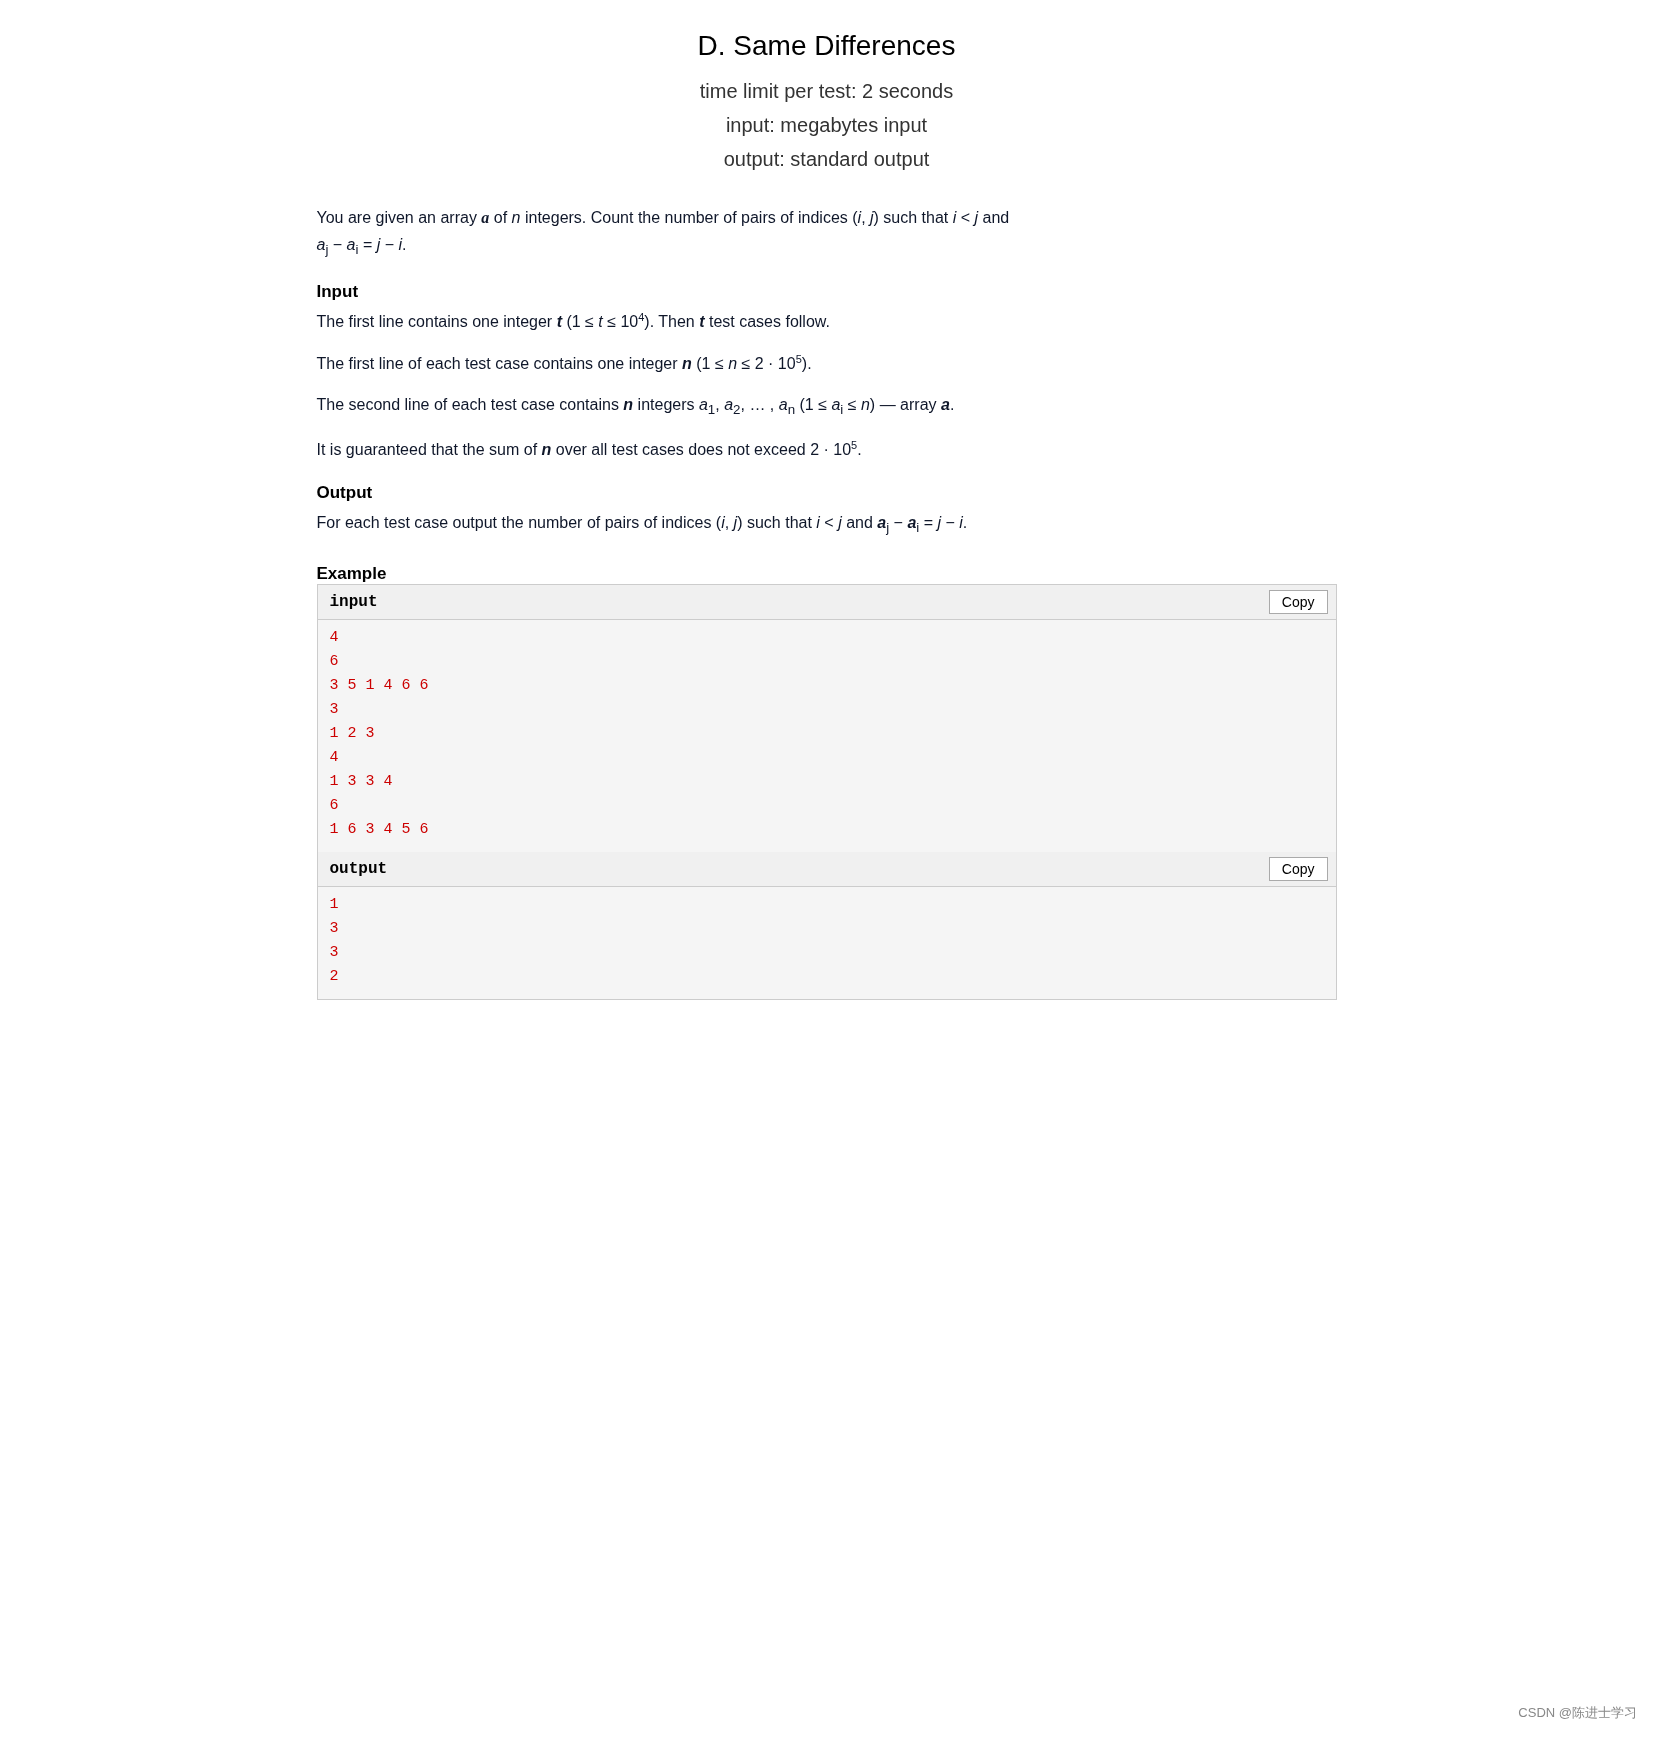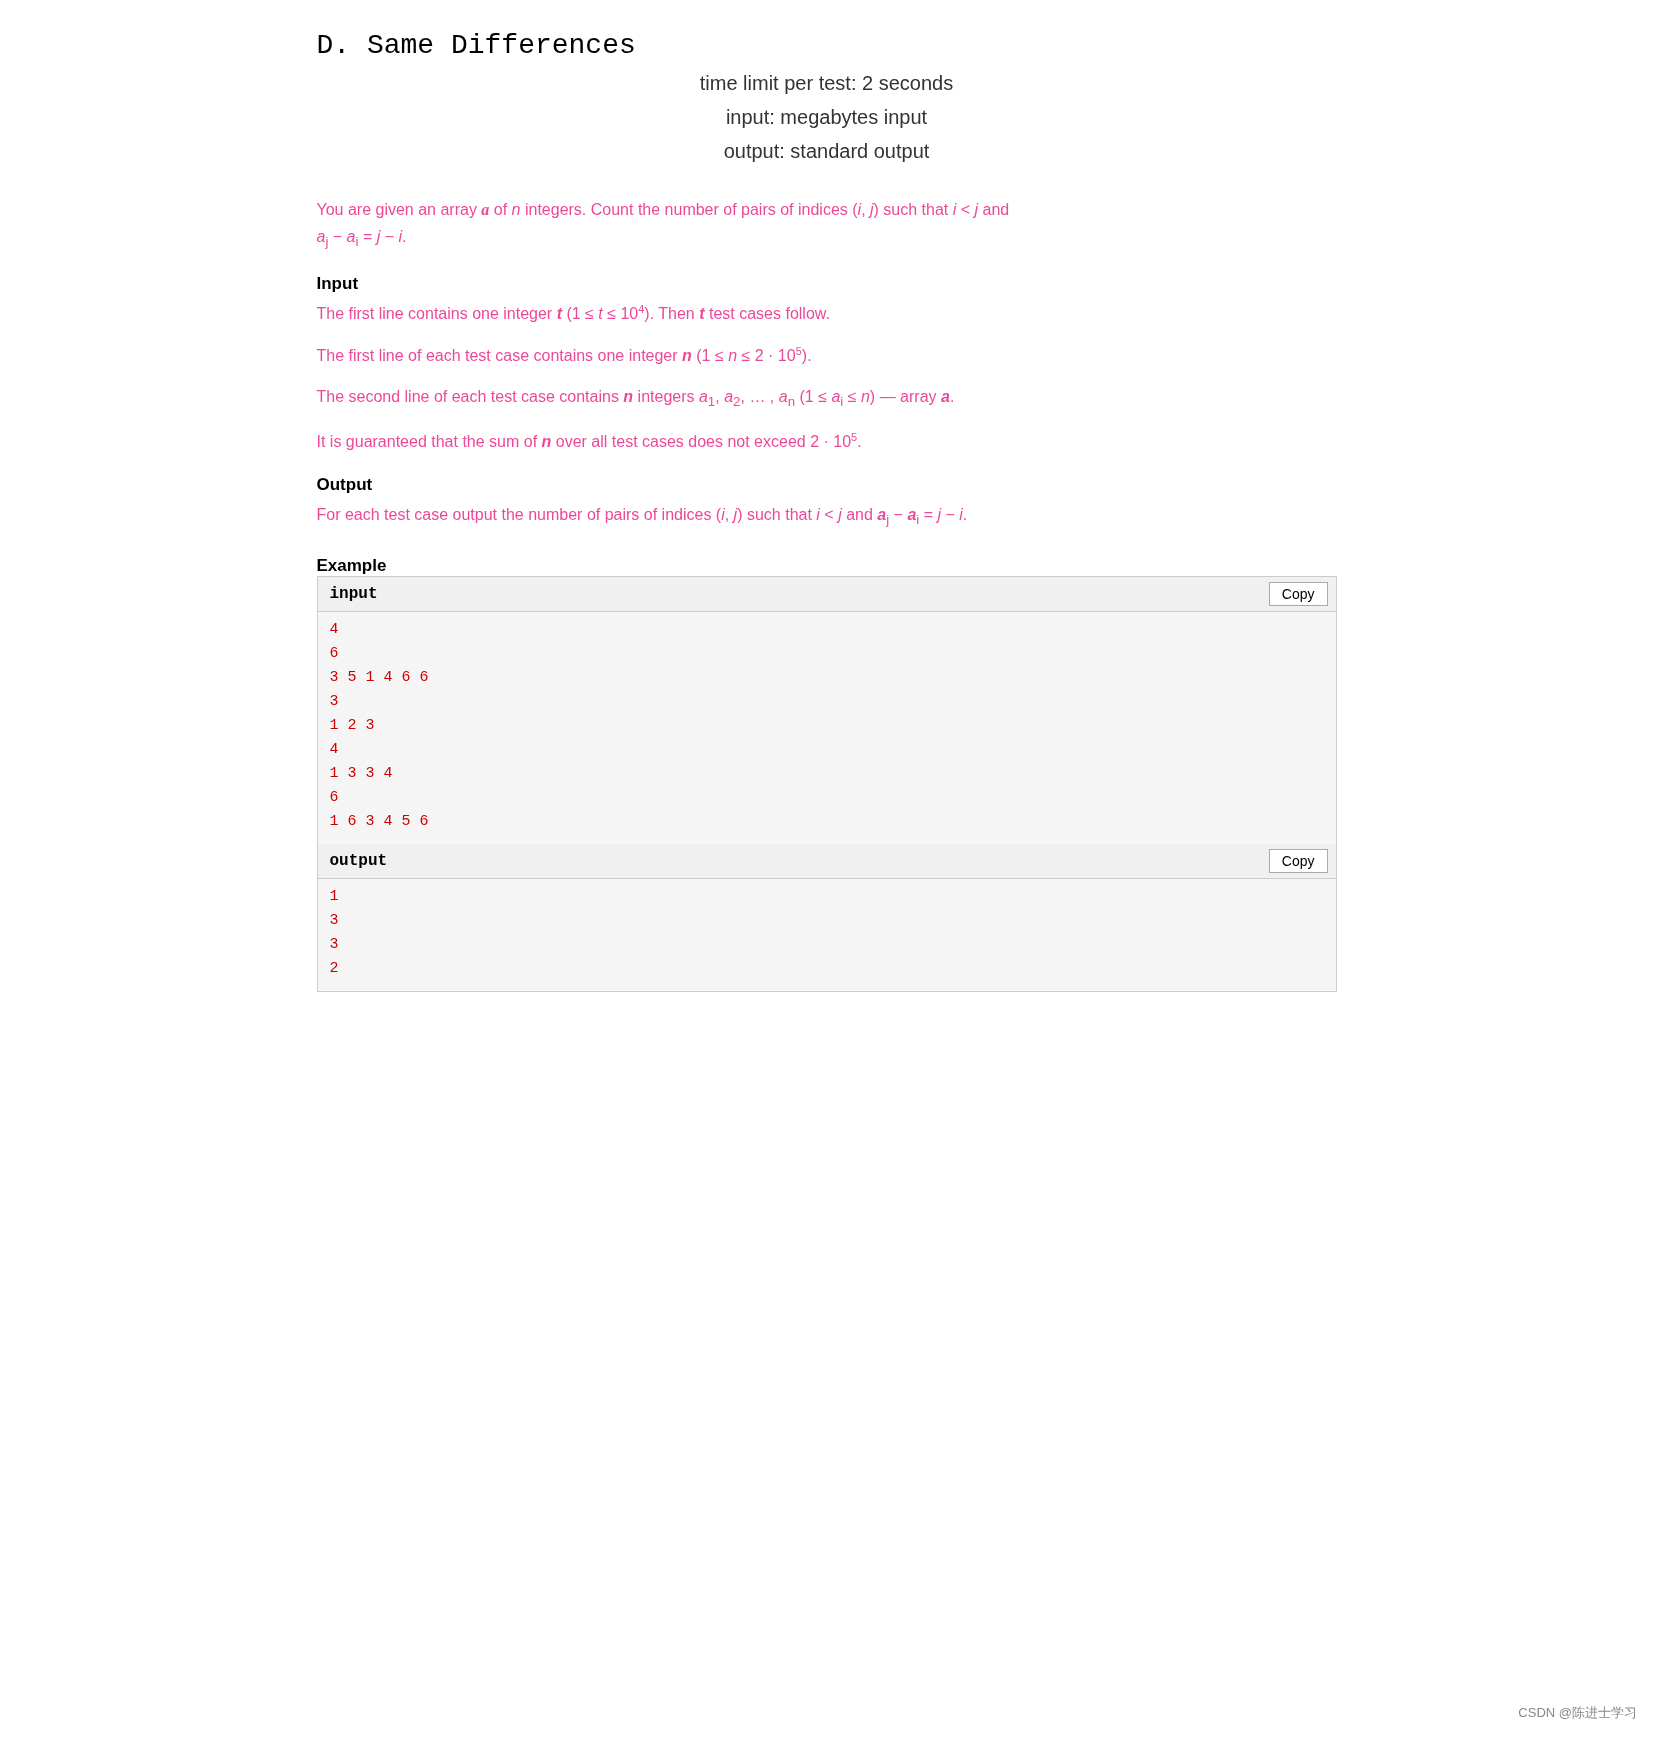--- a/index.html
+++ b/index.html
@@ -13,42 +13,42 @@
       font-family: Georgia, 'Times New Roman', serif;
       font-size: 17px;
       color: #000000;
       padding: 30px 40px 60px 40px;
       max-width: 1100px;
       margin: 0 auto;
       position: relative;
     }
 
     .page-title {
-      text-align: left;
+      text-align: center;
       font-size: 28px;
       font-weight: normal;
-      margin-bottom: 5px;
-      font-family: Liberation Mono, monospace;
+      margin-bottom: 12px;
+      font-family: Liberation Sans, sans-serif;
     }
 
     .meta-info {
       text-align: center;
       font-family: Arial, sans-serif;
       font-size: 20px;
       color: #333;
       margin-bottom: 28px;
       line-height: 1.7;
     }
 
     .problem-text {
       font-family: Arial, sans-serif;
       font-size: 16px;
       line-height: 1.7;
       margin-bottom: 14px;
-      color: #ec4899;
+      color: #0f172a;
     }
 
     .section-title {
       font-family: Arial, sans-serif;
       font-weight: bold;
       font-size: 17px;
       margin-top: 20px;
       margin-bottom: 6px;
     }
 

